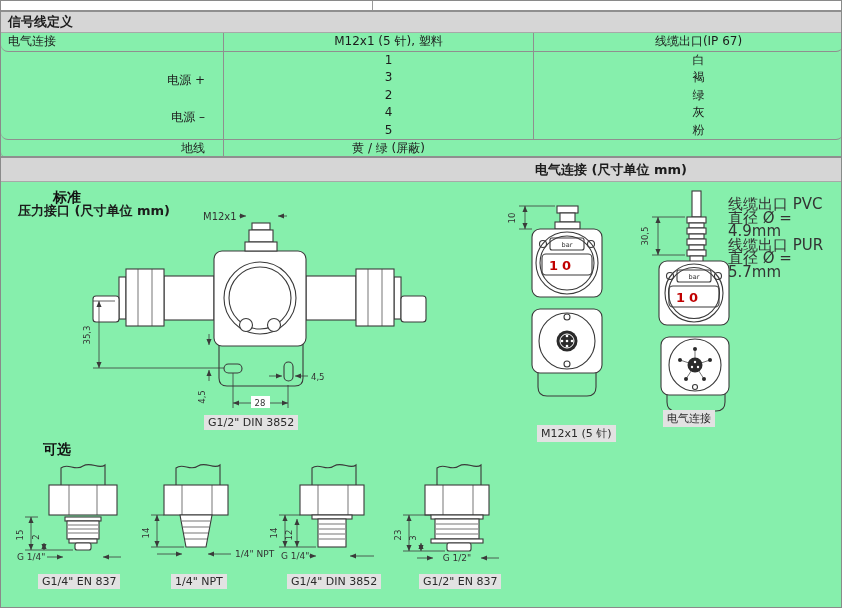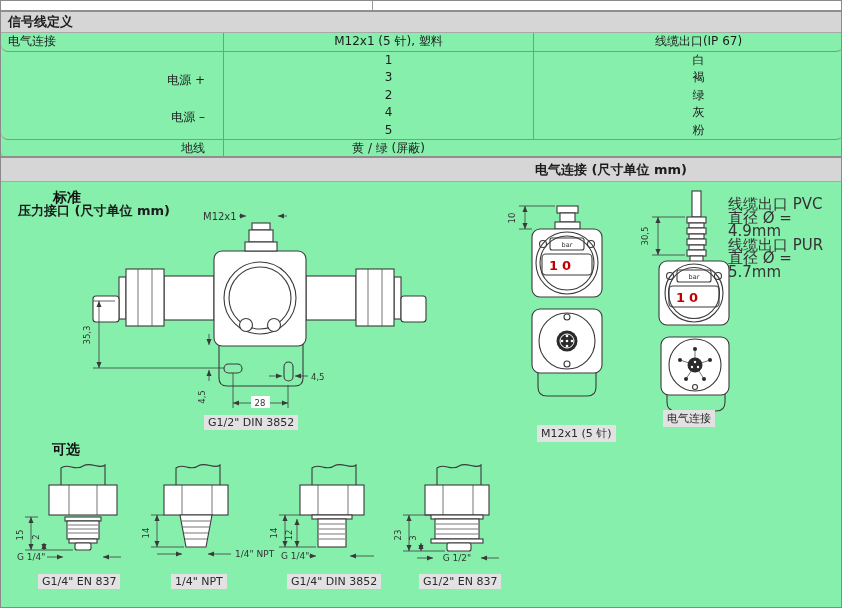--- a/index.html
+++ b/index.html
@@ -274,21 +274,21 @@
   </svg>
   <div class="hl" style="left:662px; top:409px">电气连接</div>
 
   <div class="notes">
     <div>线缆出口 PVC</div>
     <div>直径 Ø = 4.9mm</div>
     <div>线缆出口 PUR</div>
     <div>直径 Ø = 5.7mm</div>
   </div>
 
-  <div class="glabel" style="left:51px; top:440px">可选</div>
+  <div class="glabel" style="left:42px; top:440px">可选</div>
 
   <svg class="drw" style="left:10px; top:458px" width="130" height="112" viewBox="0 0 130 112">
     <path class="ln" d="M50,26 L50,9 C57,3 64,13 72,7 C80,2 88,11 94,6 L94,26"></path>
     <rect class="lnw" x="38" y="26" width="68" height="30"></rect>
     <line class="thin" x1="58" y1="26" x2="58" y2="56"></line>
     <line class="thin" x1="86" y1="26" x2="86" y2="56"></line>
     <rect class="lnw" x="54" y="58" width="36" height="4"></rect>
     <rect class="lnw" x="56" y="62" width="32" height="18"></rect>
     <line class="thin" x1="57" y1="66" x2="87" y2="66"></line>
     <line class="thin" x1="57" y1="70" x2="87" y2="70"></line>

